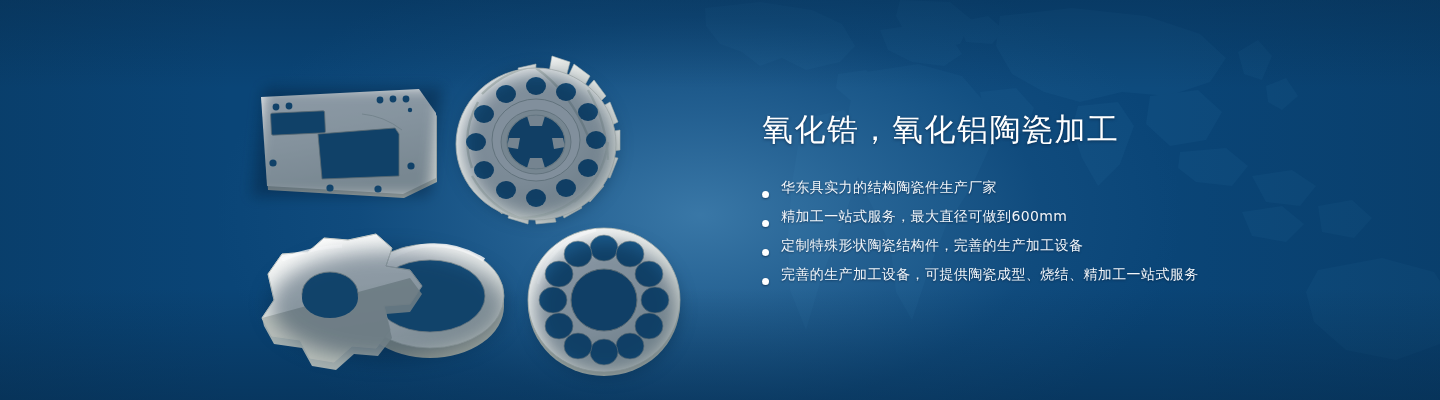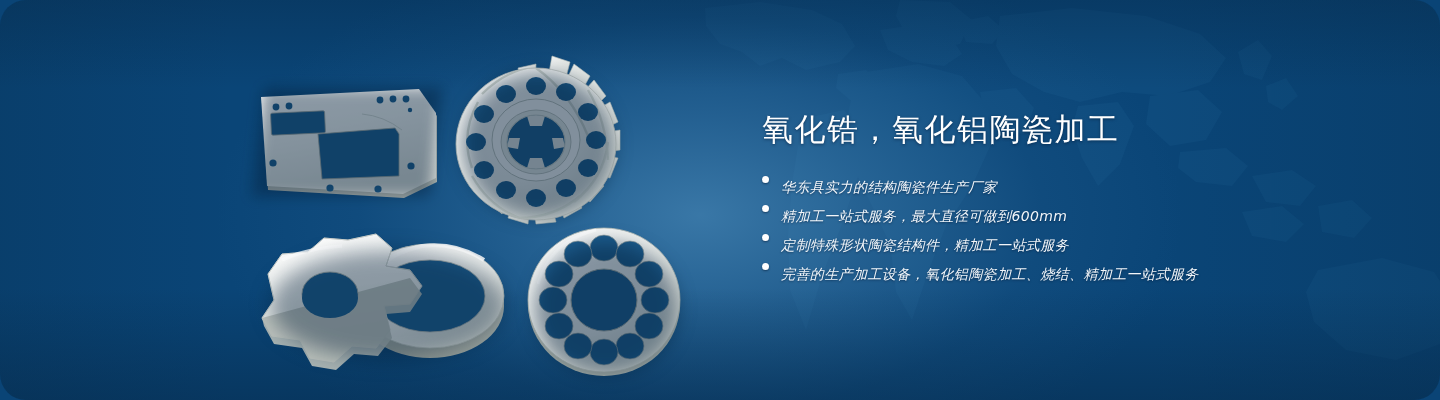--- a/index.html
+++ b/index.html
@@ -10,21 +10,20 @@
   body {
     font-family: "DejaVu Sans", "Liberation Sans", sans-serif;
   }
 
   #banner {
     position: relative;
     width: 1440px;
     height: 400px;
     overflow: hidden;
     background: #0a4476;
-    border-radius: 26px;
   }
 
   
   .bg-base {
     position: absolute;
     inset: 0;
     background: #0a4577;
   }
   .bg-map {
     position: absolute;
@@ -131,24 +130,23 @@
     white-space: nowrap;
   }
 
   .bullets {
     list-style: none;
     margin: 26px 0 0 0;
     padding: 0;
   }
   .bullet {
     display: flex;
-    align-items: flex-start;
+    align-items: flex-end;
     height: 22px;
     margin-bottom: 7px;
-    font-style: italic;
   }
   .dot {
     flex: 0 0 auto;
     width: 7px;
     height: 7px;
     border-radius: 50%;
     background: #ffffff;
     margin-right: 12px;
     box-shadow: 0 1px 2px rgba(0,20,45,0.5);
   }
@@ -428,23 +426,23 @@
       <li class="bullet">
         <span class="dot"></span>
         <span class="bullet-text">华东具实力的结构陶瓷件生产厂家</span>
       </li>
       <li class="bullet">
         <span class="dot"></span>
         <span class="bullet-text">精加工一站式服务，最大直径可做到600mm</span>
       </li>
       <li class="bullet">
         <span class="dot"></span>
-        <span class="bullet-text">定制特殊形状陶瓷结构件，精加工一站式服务</span>
+        <span class="bullet-text">定制特殊形状陶瓷结构件，完善的生产加工设备</span>
       </li>
       <li class="bullet">
         <span class="dot"></span>
-        <span class="bullet-text">完善的生产加工设备，氧化铝陶瓷加工、烧结、精加工一站式服务</span>
+        <span class="bullet-text">完善的生产加工设备，可提供陶瓷成型、烧结、精加工一站式服务</span>
       </li>
     </ul>
 
   </div>
 
 </div>
 
 </body></html>

